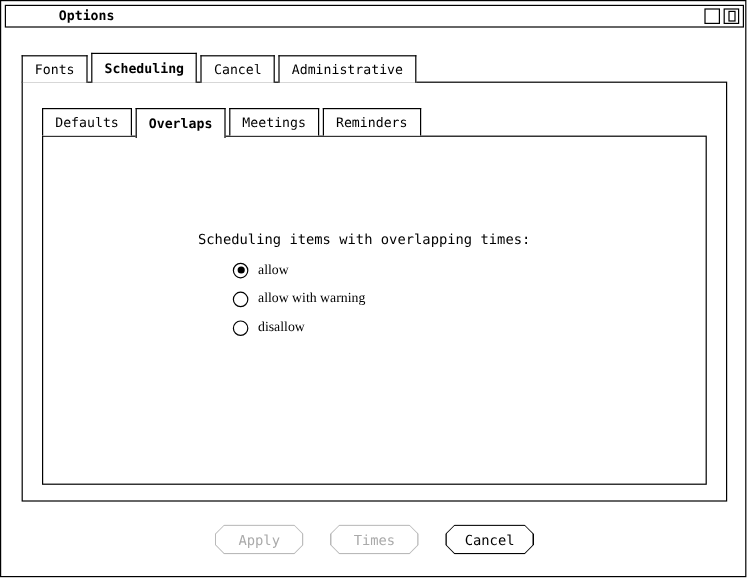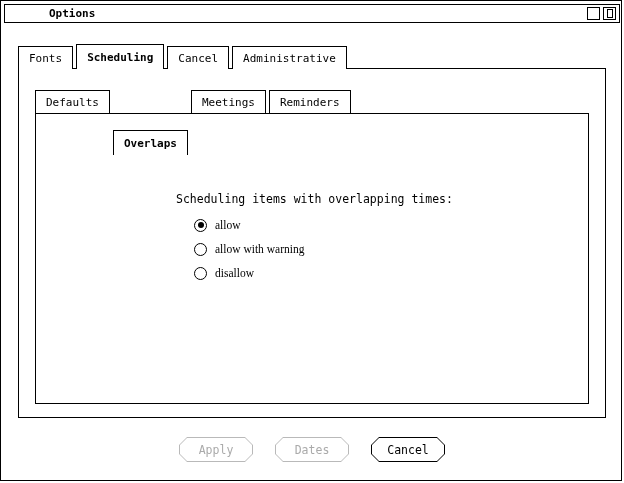--- a/index.html
+++ b/index.html
@@ -94,21 +94,20 @@
     font-family: "DejaVu Sans Mono", monospace;
     font-size: 11px;
     white-space: nowrap;
     position: relative;
     margin-right: 3px;
   }
   .tab.selected {
     height: 25px;
     font-weight: bold;
     z-index: 6;
-    margin-top: 40px;
   }
 
   
   .outer-panel {
     position: absolute;
     left: 17px;
     top: 67px;
     width: 588px;
     height: 350px;
     border: 1px solid #000000;
@@ -134,21 +133,21 @@
     width: 554px;
     height: 291px;
     border: 1px solid #000000;
     background: #ffffff;
     box-sizing: border-box;
   }
 
   
   .radio-heading {
     position: absolute;
-    left: 175px;
+    left: 164px;
     top: 191px;
     font-family: "DejaVu Sans Mono", monospace;
     font-size: 11.5px;
     white-space: nowrap;
   }
   .radio-list {
     position: absolute;
     left: 193px;
     top: 212px;
   }
@@ -297,21 +296,21 @@
 
   <div class="buttons">
     <div class="btn disabled">
       <span class="oct-outer"></span>
       <span class="oct-inner"></span>
       <span class="lbl">Apply</span>
     </div>
     <div class="btn disabled">
       <span class="oct-outer"></span>
       <span class="oct-inner"></span>
-      <span class="lbl">Dates</span>
+      <span class="lbl">Times</span>
     </div>
     <div class="btn">
       <span class="oct-outer"></span>
       <span class="oct-inner"></span>
       <span class="lbl">Cancel</span>
     </div>
   </div>
 
 </div>
 

